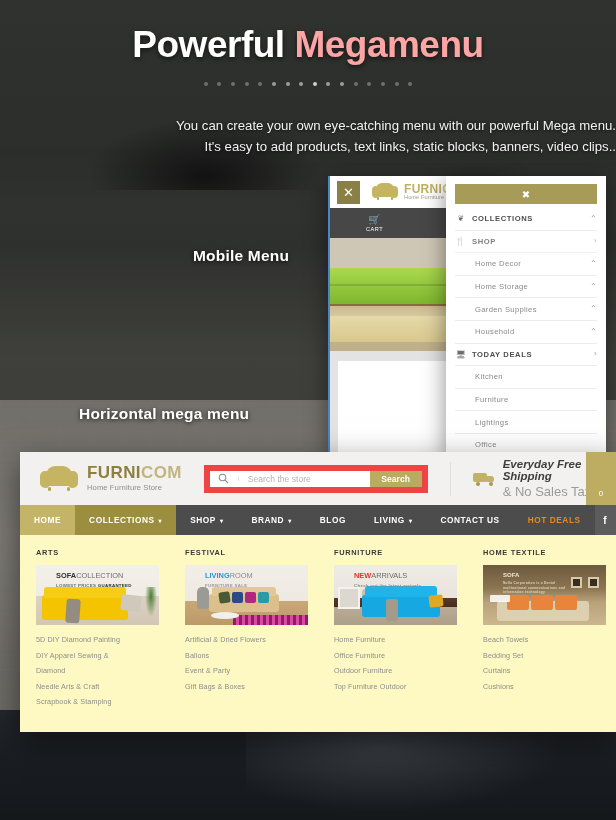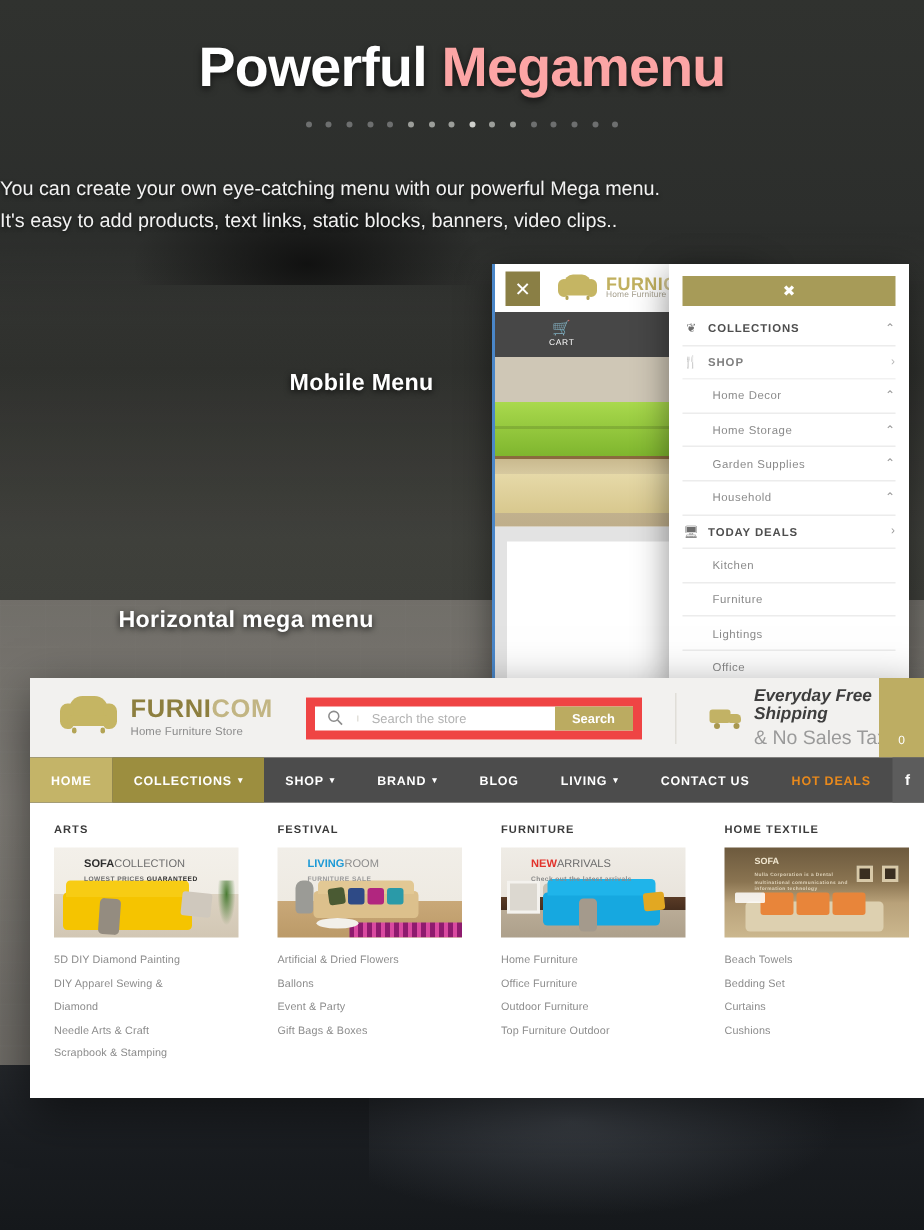--- a/index.html
+++ b/index.html
@@ -81,21 +81,21 @@
   .t-white{ color:#ffffff; }
   .t-gold{ color:#fca5a5; }
   #hero-dots{ text-align:center; margin-top:9px; }
   #hero-dots span{
     display:inline-block; width:4px; height:4px; border-radius:50%;
     background:#6d6f6f; margin:0 2.6px; vertical-align:middle;
   }
   #hero-dots span.lit{ background:#cfd0cc; }
   #hero-dots span.lit2{ background:#9c9e9a; }
   #hero-sub{
-    margin-top:22px; text-align:left; color:#f2f2f2;
+    margin-top:22px; text-align:right; color:#f2f2f2;
     font-size:13.2px; line-height:1.6; font-weight:400;
     text-shadow:0 1px 3px rgba(0,0,0,.7);
   }
 
   
   .sec-label{
     position:absolute; color:#fff; font-size:15.5px; font-weight:bold;
     text-shadow:0 1px 4px rgba(0,0,0,.75); letter-spacing:.2px;
   }
   #label-mobile{ left:193px; top:247px; }
@@ -203,21 +203,21 @@
 
   
   #desktop{
     position:absolute; left:20px; top:452px; width:596px;
     box-shadow:0 10px 30px rgba(0,0,0,.5);
   }
   #dk-header{
     background:#f2f1ef; height:53px; display:flex; align-items:center;
     padding:0 0 0 20px; position:relative;
   }
-  #dk-logo{ display:flex; align-items:flex-start; }
+  #dk-logo{ display:flex; align-items:center; }
   .sofa-ico.big{ width:38px; height:25px; }
   .sofa-ico.big .arm-l{ left:0; top:5px; width:9px; height:17px; border-radius:5px 3px 3px 5px;}
   .sofa-ico.big .arm-r{ right:0; top:5px; width:9px; height:17px; border-radius:3px 5px 5px 3px;}
   .sofa-ico.big .back{ left:6px; top:0; width:26px; height:15px; border-radius:9px 9px 2px 2px;}
   .sofa-ico.big .seat{ left:5px; top:13px; width:28px; height:7px; border-radius:3px;}
   .sofa-ico.big .leg1{ left:8px; bottom:0; width:3px; height:4px;}
   .sofa-ico.big .leg2{ right:8px; bottom:0; width:3px; height:4px;}
   #dk-brand{ margin-left:9px; line-height:1.1; }
   #dk-brand .b1{ font-size:17px; font-weight:bold; color:#8d7f3f; letter-spacing:.4px; }
   #dk-brand .b1 em{ font-style:normal; color:#c2b583; }
@@ -266,21 +266,21 @@
     display:flex; align-items:center; padding:0 14px; color:#fff;
     font-size:8.3px; font-weight:bold; letter-spacing:.55px; white-space:nowrap;
   }
   .nv.home{ background:#c4b468; color:#fff; }
   .nv.active{ background:#9c8e3f; color:#fff; }
   .nv .car{ margin-left:4px; font-size:6px; }
   .nv.hot{ color:#e8891c; margin-left:auto; }
   .nv.fb{ background:#5c5c5c; width:26px; padding:0; justify-content:center; font-size:10px; }
 
   #dk-mega{
-    background:#ffffff; padding:13px 0 18px 0; display:flex;
+    background:#fef9c3; padding:13px 0 18px 0; display:flex;
   }
   .mcol{ width:25%; padding:0 10px 0 16px; }
   .mtitle{
     font-size:7.4px; font-weight:bold; color:#3a3a3a; letter-spacing:.7px;
     margin-bottom:8px;
   }
   .mbanner{
     height:60px; width:100%; position:relative; overflow:hidden; margin-bottom:11px;
   }
   .mbanner .ov{ position:absolute; left:20px; top:7px; line-height:1.15; }

